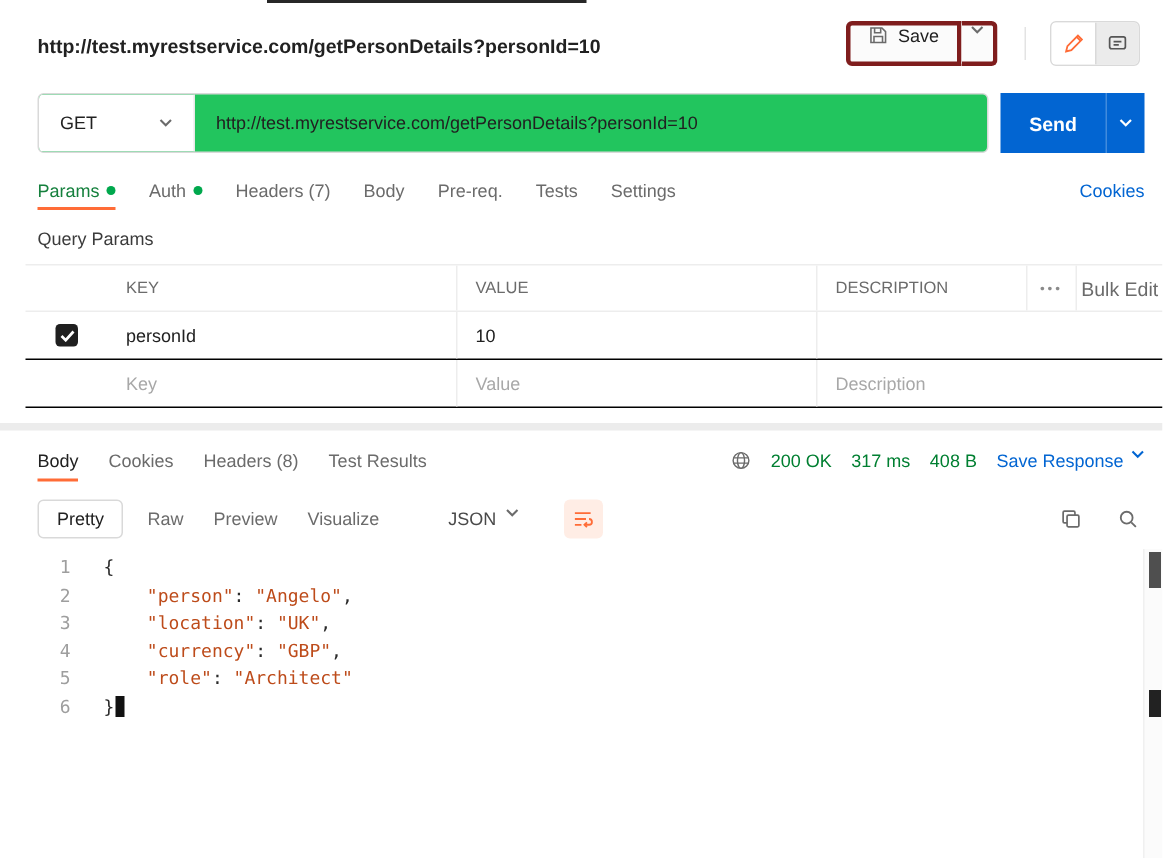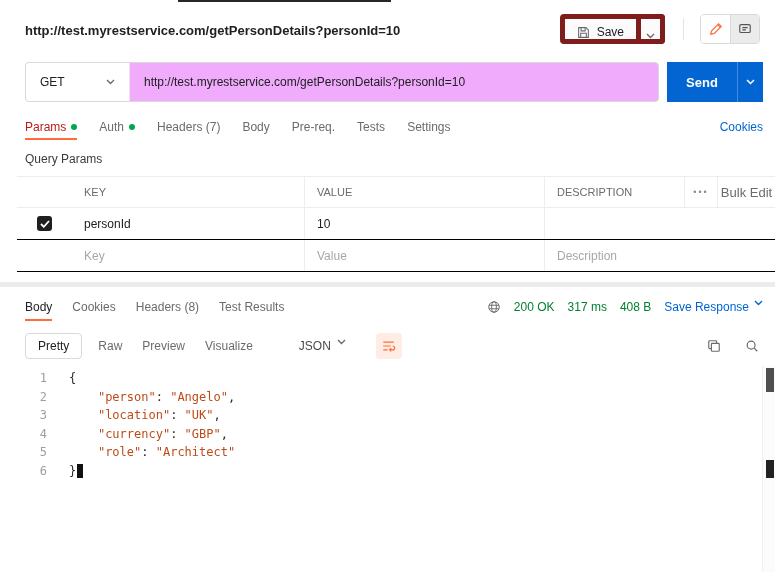--- a/index.html
+++ b/index.html
@@ -8,42 +8,42 @@
   button{font-family:inherit;cursor:pointer;background:none;border:none;color:inherit;font-size:inherit;}
   input{font-family:inherit;outline:none;}
   input::placeholder{color:#a8a8a8;}
 
   .top-line{position:absolute;top:0;left:178px;width:213px;height:2px;background:#272727;}
 
   
   .tab-header{position:absolute;top:2px;left:0;right:0;height:56px;background:#fff;}
   .tab-title{position:absolute;left:25px;top:21px;font-size:13px;font-weight:600;color:#212121;}
   .save-group{position:absolute;right:110px;top:12px;height:30px;display:flex;}
-  .btn-light{display:flex;align-items:flex-end;justify-content:center;background:#fbfbfb;border:5px solid #7f1d1d;font-size:12px;font-weight:500;color:#212121;}
+  .btn-light{display:flex;align-items:flex-start;justify-content:center;background:#fbfbfb;border:3px solid #7f1d1d;font-size:12px;font-weight:500;color:#212121;}
   .save-main{gap:7px;padding:0 12px;border-radius:4px 0 0 4px;}
   .save-caret{width:24px;border-left:none;border-radius:0 4px 4px 0;}
   .header-divider{position:absolute;right:91px;top:16px;width:1px;height:22px;background:#e3e3e3;}
   .doc-group{position:absolute;right:15px;top:12px;height:30px;display:flex;border:1px solid #d9d9d9;border-radius:4px;overflow:hidden;}
   .doc-group button{width:29px;display:flex;align-items:center;justify-content:center;}
   .pencil-btn{background:#ffffff;}
   .comment-btn{background:#ebebeb;border-left:1px solid #d9d9d9;}
 
   
   .request-bar{position:absolute;top:62px;left:25px;right:12px;height:40px;display:flex;}
-  .url-box{flex:1;display:flex;border:1px solid #d9d9d9;border-radius:4px;overflow:hidden;background:#f0abfc;margin-right:8px;}
+  .url-box{flex:1;display:flex;border:1px solid #d9d9d9;border-radius:4px;overflow:hidden;background:#22c55e;margin-right:8px;}
   .method{width:104px;display:flex;align-items:center;justify-content:space-between;padding:0 14px;background:#fff;border-right:1px solid #e8e8e8;font-weight:500;cursor:pointer;}
   .url-input{flex:1;border:none;background:transparent;padding:0 14px;font-size:12px;color:#212121;}
   .send-btn{width:96px;display:flex;background:#0265D2;border-radius:0;color:#fff;overflow:hidden;}
   .send-main{flex:1;display:flex;align-items:center;justify-content:center;font-size:13px;font-weight:600;color:#fff;}
   .send-caret{width:26px;display:flex;align-items:center;justify-content:center;border-left:1px solid rgba(255,255,255,.25);}
 
   
   .request-tabs{position:absolute;top:114px;left:25px;right:12px;height:26px;display:flex;align-items:center;gap:22px;color:#6b6b6b;}
   .tab{display:flex;align-items:center;gap:5px;position:relative;cursor:pointer;}
-  .tab.active{color:#b91c1c;text-align:right;}
+  .tab.active{color:#15803d;text-align:right;}
   .tab.active::after{content:"";position:absolute;left:0;right:0;bottom:-6px;height:2px;background:#FF6C37;}
   .dot{width:6px;height:6px;border-radius:50%;background:#00A84D;}
   .cookies{margin-left:auto;color:#0265D2;font-weight:500;cursor:pointer;}
 
   .query-label{position:absolute;top:152px;left:25px;color:#3b3b3b;}
 
   
   .params-table{position:absolute;top:176px;left:17px;right:0;}
   .t-header{display:grid;grid-template-columns:55px 232px 240px 140px 33px 1fr;height:32px;border-top:1px solid #ededed;border-bottom:1px solid #ededed;align-items:stretch;font-size:11px;color:#6b6b6b;font-weight:500;}
   .t-row{display:grid;grid-template-columns:55px 232px 240px 1fr;height:32px;border-bottom:1px solid #000000;align-items:stretch;}

